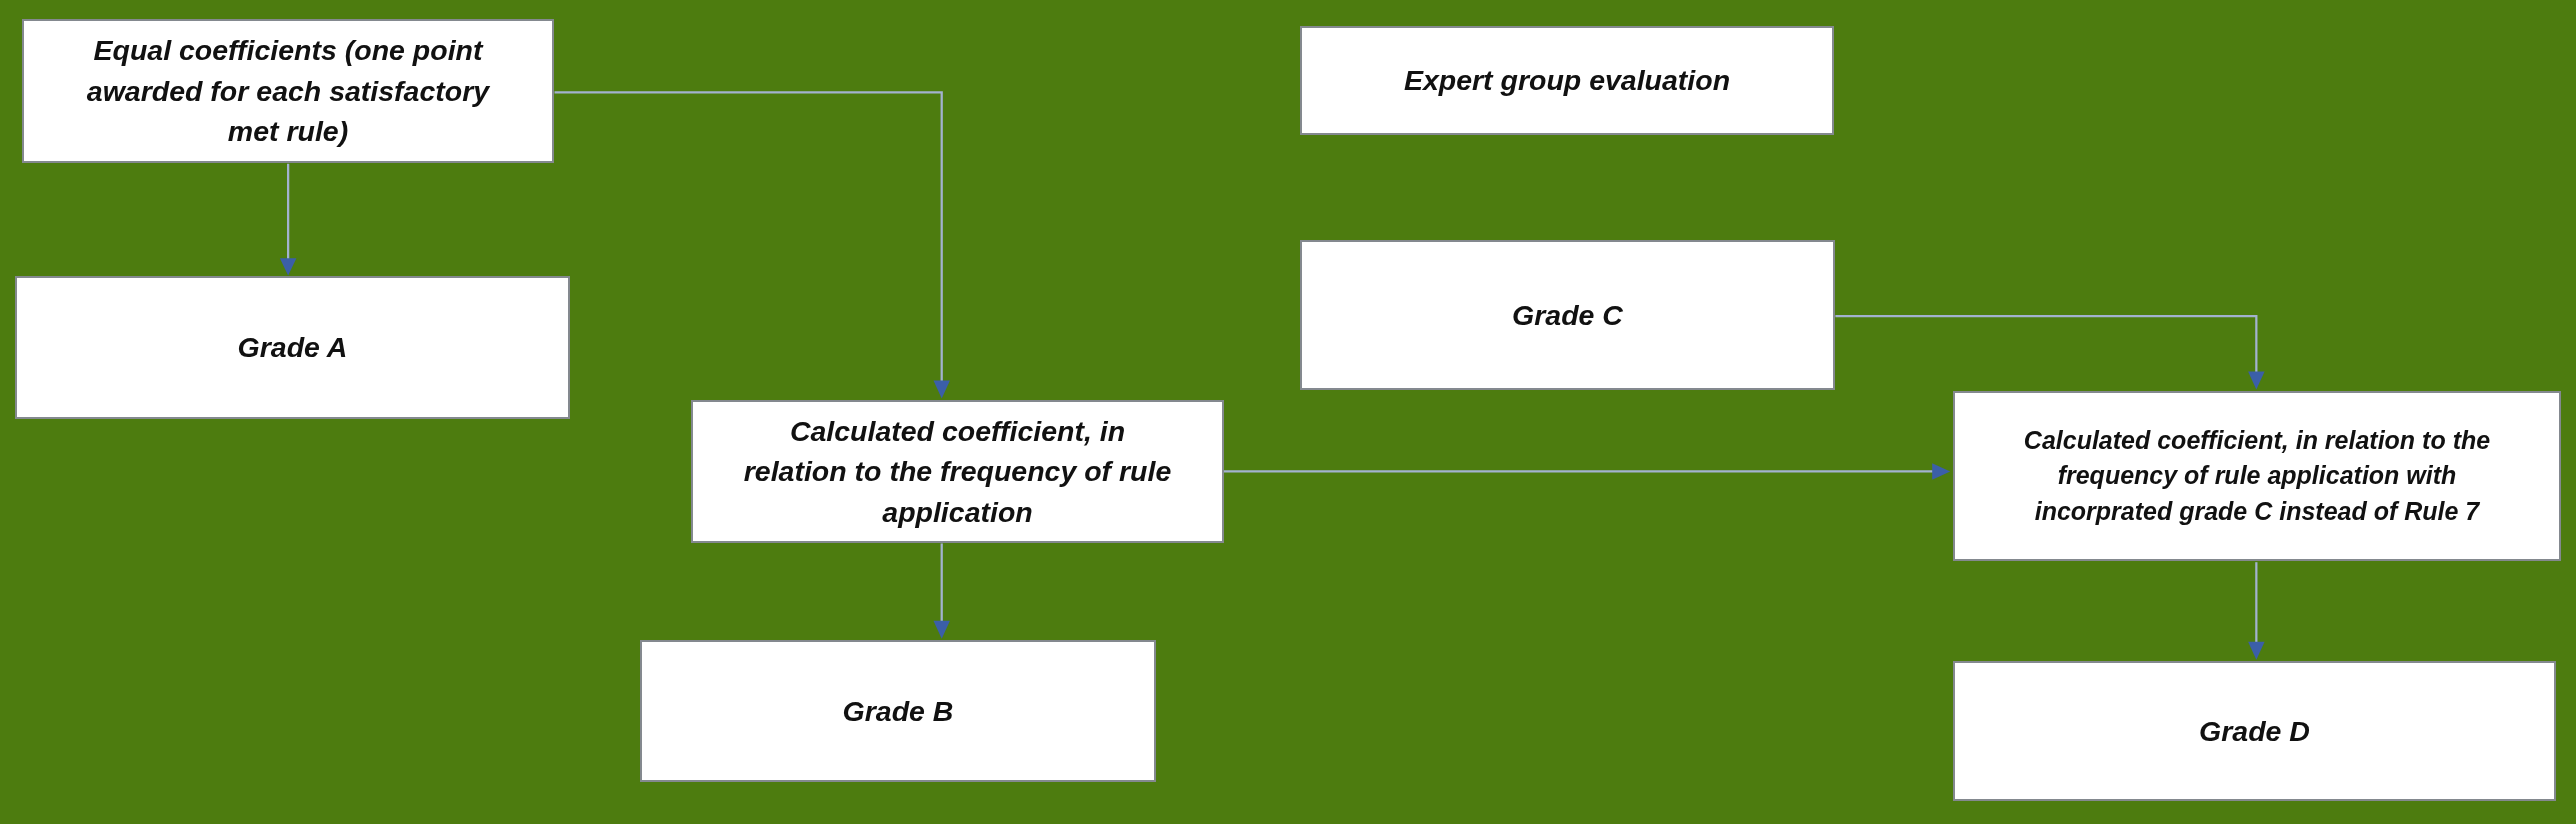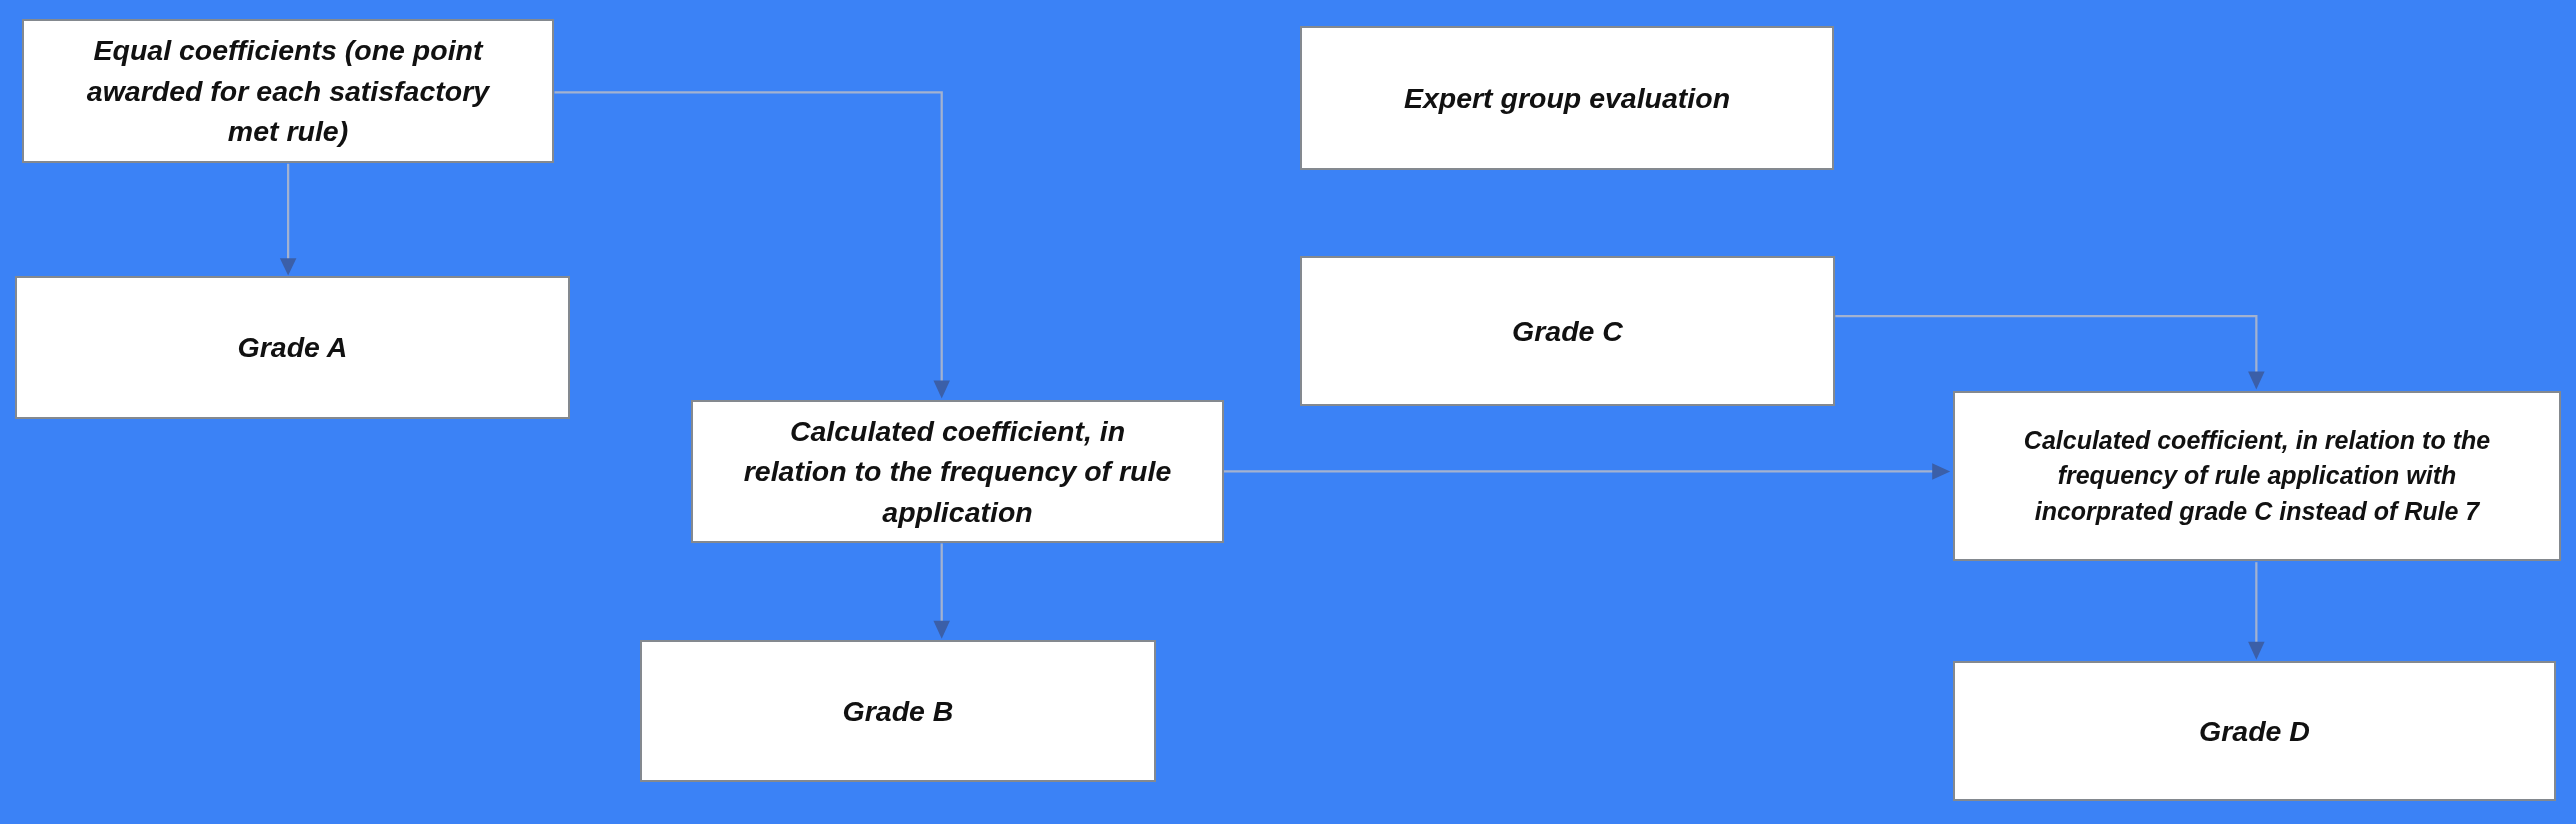--- a/index.html
+++ b/index.html
@@ -4,21 +4,21 @@
 <style>
   html, body {
     margin: 0;
     padding: 0;
     background: #ffffff;
   }
   .canvas {
     position: relative;
     width: 2576px;
     height: 825px;
-    background: #3b82f6;
+    background: #4d7c0f;
     font-family: "Liberation Sans", "DejaVu Sans", sans-serif;
     overflow: hidden;
   }
   .node {
     position: absolute;
     box-sizing: border-box;
     background: #ffffff;
     border: 2.3px solid #84898f;
     display: flex;
     align-items: center;
@@ -32,22 +32,22 @@
     font-size: 28.5px;
     line-height: 1.42;
     white-space: pre-line;
     padding: 0 10.5px;
   }
   
   .n-eq  { left: 22px;   top: 19px;  width: 532px; height: 144px; }
   .n-ga  { left: 15px;   top: 276px; width: 555px; height: 143px; }
   .n-cc  { left: 675px;  top: 400px; width: 533px; height: 143px; margin-left: 16px; }
   .n-gb  { left: 640px;  top: 640px; width: 516px; height: 142px; }
-  .n-eg  { left: 1300px; top: 26px;  width: 534px; height: 144px; }
-  .n-gc  { left: 1300px; top: 256px; width: 535px; height: 150px; }
+  .n-eg  { left: 1300px; top: 26px;  width: 534px; height: 109px; }
+  .n-gc  { left: 1300px; top: 240px; width: 535px; height: 150px; }
   .n-cc2 { left: 1953px; top: 391px; width: 608px; height: 170px; }
   .n-gd  { left: 1953px; top: 661px; width: 603px; height: 140px; }
   .n-cc2 .label { font-size: 25px; }
   .connector-layer {
     position: absolute;
     left: 0;
     top: 0;
     pointer-events: none;
   }
 </style>

